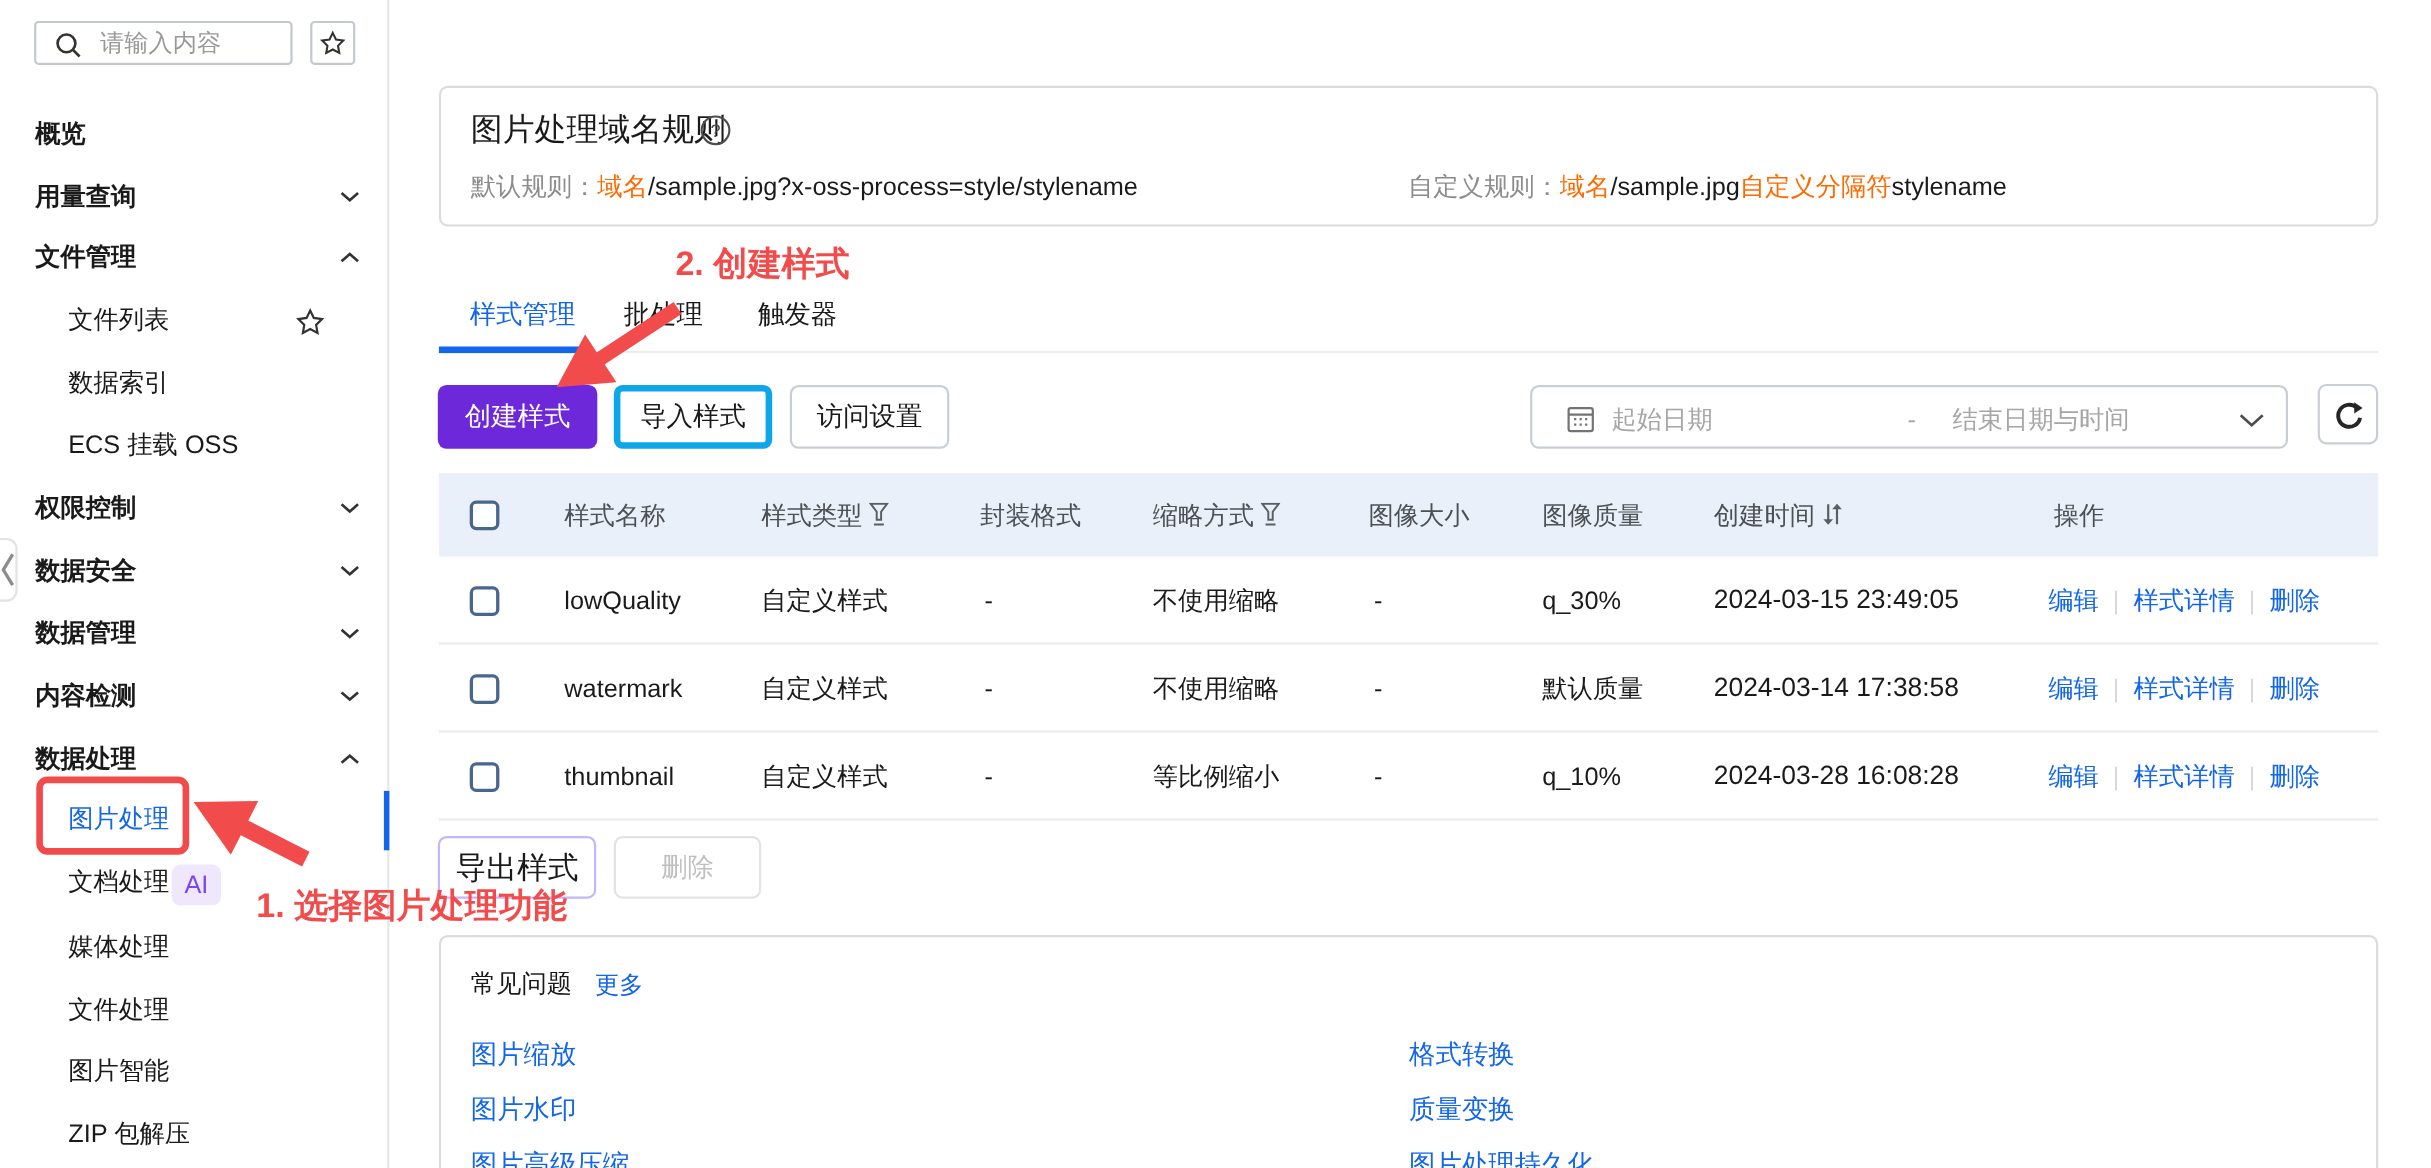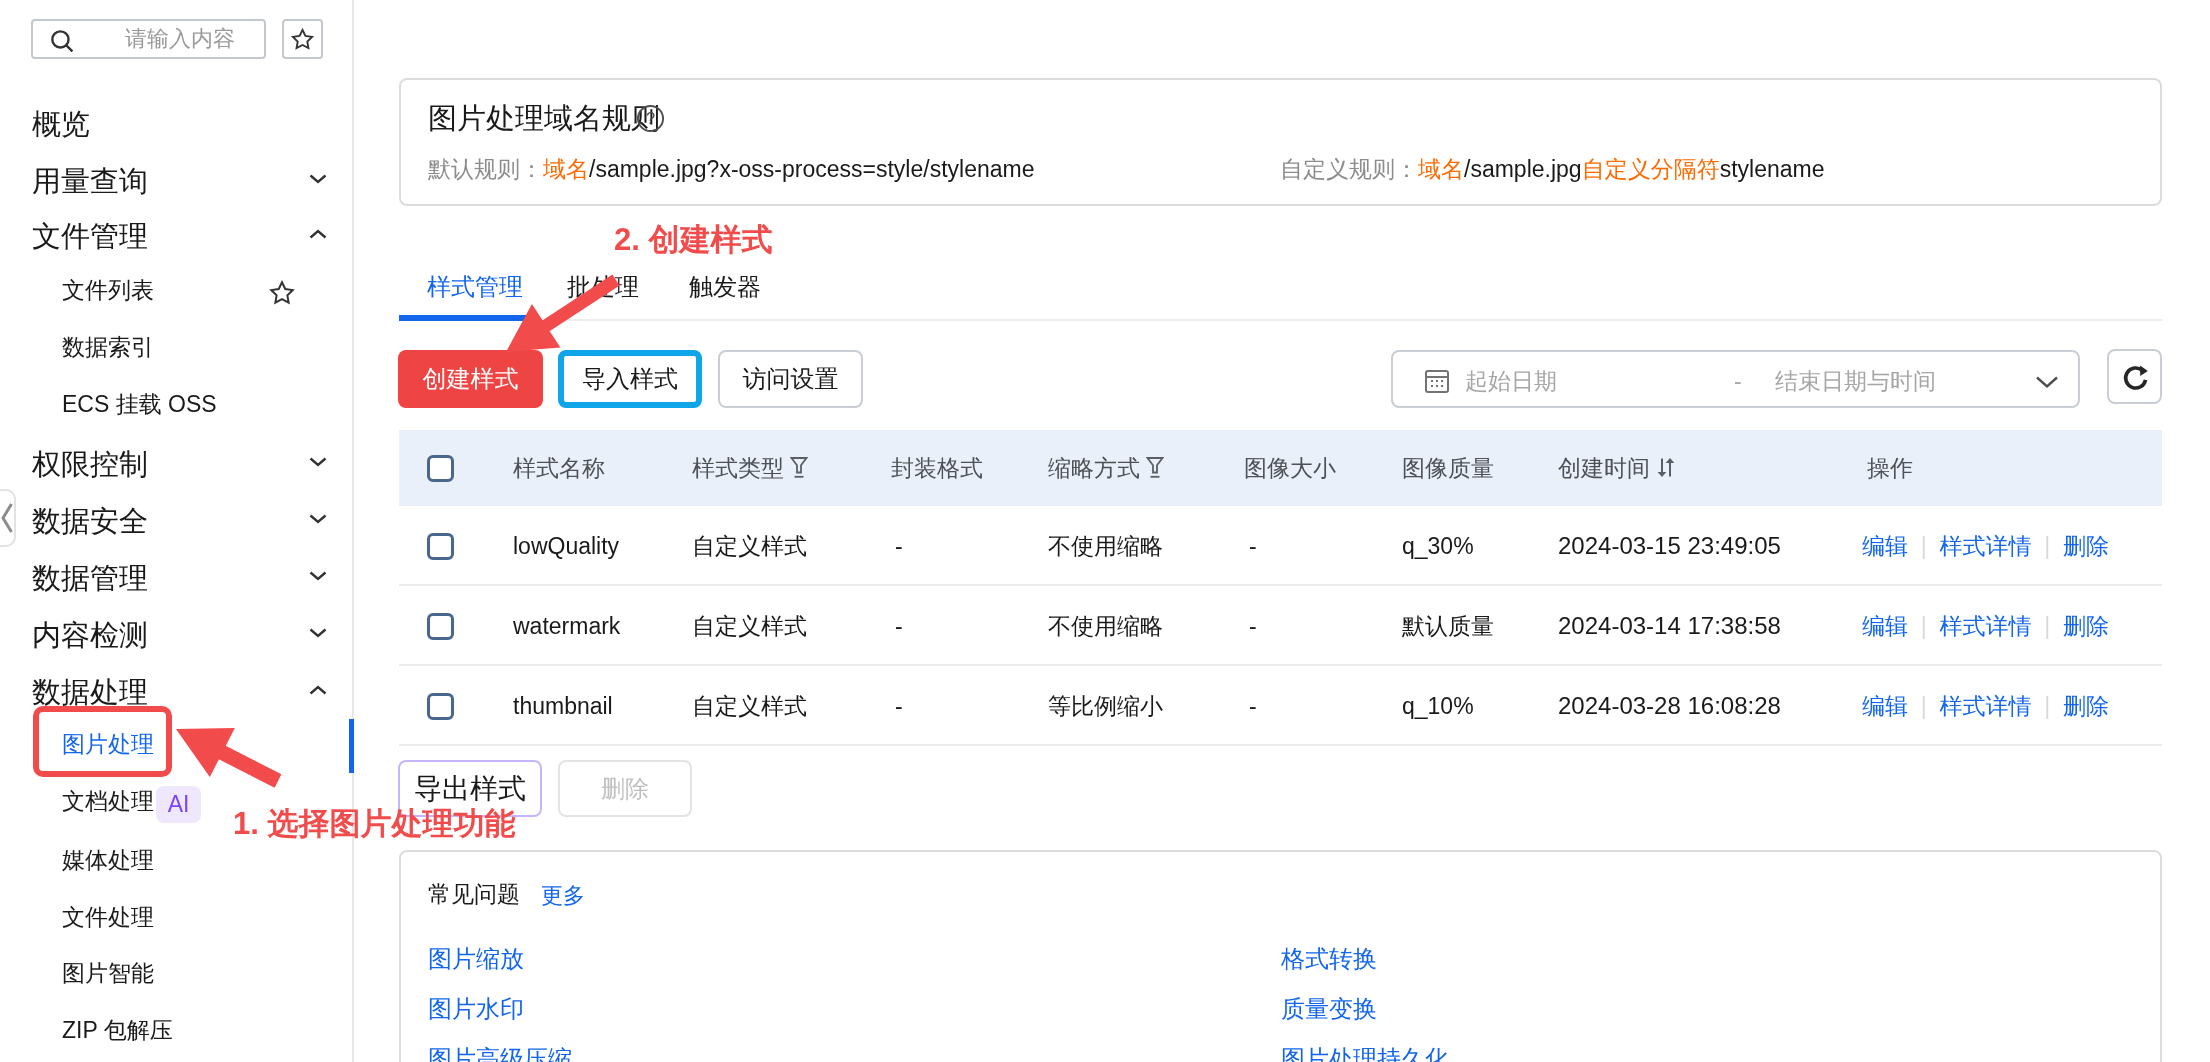--- a/index.html
+++ b/index.html
@@ -1,37 +1,37 @@
 <!DOCTYPE html>
 <html><head><meta charset="utf-8"><style>
 *{margin:0;padding:0;box-sizing:border-box}
 html,body{width:2210px;height:1062px;overflow:hidden;background:#fff;
 font-family:"Liberation Sans",sans-serif;color:#1a1a1a}
 .ab{position:absolute;line-height:1.05}
 .g{color:#8c8c8c}
 .or{color:#ff6a00}
 .bl{color:#1366ec}
 .vc{display:flex;align-items:center}
-.m1{font-size:29px;font-weight:400;left:32px}
+.m1{font-size:23px;font-weight:700;left:32px}
 .m2{font-size:23px;left:62px}
 .th{font-size:23px;color:#4d5156}
 .td{font-size:23px}
 .sep{color:#d9d9d9}
 </style></head>
 <body>
 <div class="ab" style="left:0;top:0;width:2210px;height:1062px">
 
 <div class="ab" style="left:352px;top:0;width:2px;height:1062px;background:#e7e7e7"></div>
 
 <div class="ab vc" style="left:31px;top:19px;width:235px;height:40px;border:2px solid #c2c8ce;border-radius:4px">
   <svg class="ab" style="left:16px;top:7px" width="27" height="27" viewBox="0 0 26 26" fill="none" stroke="#333" stroke-width="2.3">
         <circle cx="11" cy="11" r="7.8"></circle>
         <line x1="16.8" y1="16.8" x2="22.5" y2="22.5"></line>
       </svg>
-  <span style="margin-left:92px;font-size:22px;color:#999">请输入内容</span>
+  <span style="margin-left:58px;font-size:22px;color:#999">请输入内容</span>
 </div>
 <div class="ab vc" style="left:282px;top:19px;width:41px;height:40px;border:2px solid #c2c8ce;border-radius:4px;justify-content:center">
   <svg width="25" height="25" viewBox="0 0 24 24" fill="none" stroke="#333" stroke-width="1.8">
         <path d="M12 2.8l2.8 5.8 6.4.9-4.6 4.5 1.1 6.3L12 17.3l-5.7 3 1.1-6.3L2.8 9.5l6.4-.9z"></path>
       </svg>
 </div>
 
 <div class="ab m1" style="top:109px">概览</div>
 <div class="ab m1" style="top:166px">用量查询</div>
 <div class="ab m1" style="top:221px">文件管理</div>
@@ -93,21 +93,21 @@
     </svg>
 <div class="ab" style="left:1280px;top:157px;font-size:23px"><span class="g">自定义规则：</span><span class="or">域名</span>/sample.jpg<span class="or">自定义分隔符</span>stylename</div>
 <div class="ab" style="left:428px;top:157px;font-size:23px"><span class="g">默认规则：</span><span class="or">域名</span>/sample.jpg?x-oss-process=style/stylename</div>
 
 <div class="ab" style="left:399px;top:319px;width:1763px;height:2px;background:#ececec"></div>
 <div class="ab" style="left:399px;top:315px;width:140px;height:6px;background:#1366ec"></div>
 <div class="ab bl" style="left:427px;top:274px;font-size:24px;font-weight:500">样式管理</div>
 <div class="ab" style="left:567px;top:274px;font-size:24px">批处理</div>
 <div class="ab" style="left:689px;top:274px;font-size:24px">触发器</div>
 
-<div class="ab vc" style="left:398px;top:350px;width:145px;height:58px;background:#ef4444;border-radius:8px;justify-content:center;color:#fff;font-size:24px">创建样式</div>
+<div class="ab vc" style="left:398px;top:350px;width:145px;height:58px;background:#6d28d9;border-radius:8px;justify-content:center;color:#fff;font-size:24px">创建样式</div>
 <div class="ab vc" style="left:558px;top:350px;width:144px;height:58px;border:6px solid #0ea5e9;border-radius:8px;justify-content:center;font-size:24px">导入样式</div>
 <div class="ab vc" style="left:718px;top:350px;width:145px;height:58px;border:2px solid #c9ced6;border-radius:8px;justify-content:center;font-size:24px">访问设置</div>
 
 
 <div class="ab vc" style="left:1391px;top:350px;width:689px;height:58px;border:2px solid #c9ced6;border-radius:8px">
   <svg class="ab" style="left:30px;top:15px" width="28" height="28" viewBox="0 0 28 28" fill="none" stroke="#737373" stroke-width="2">
         <rect x="3" y="4" width="22" height="21" rx="2"></rect>
         <line x1="3" y1="10" x2="25" y2="10"></line>
         <line x1="8" y1="14" x2="10" y2="14"></line>
         <line x1="13" y1="14" x2="15" y2="14"></line>

